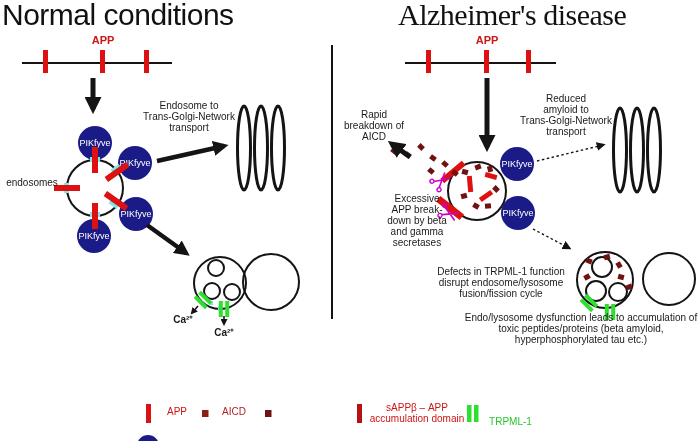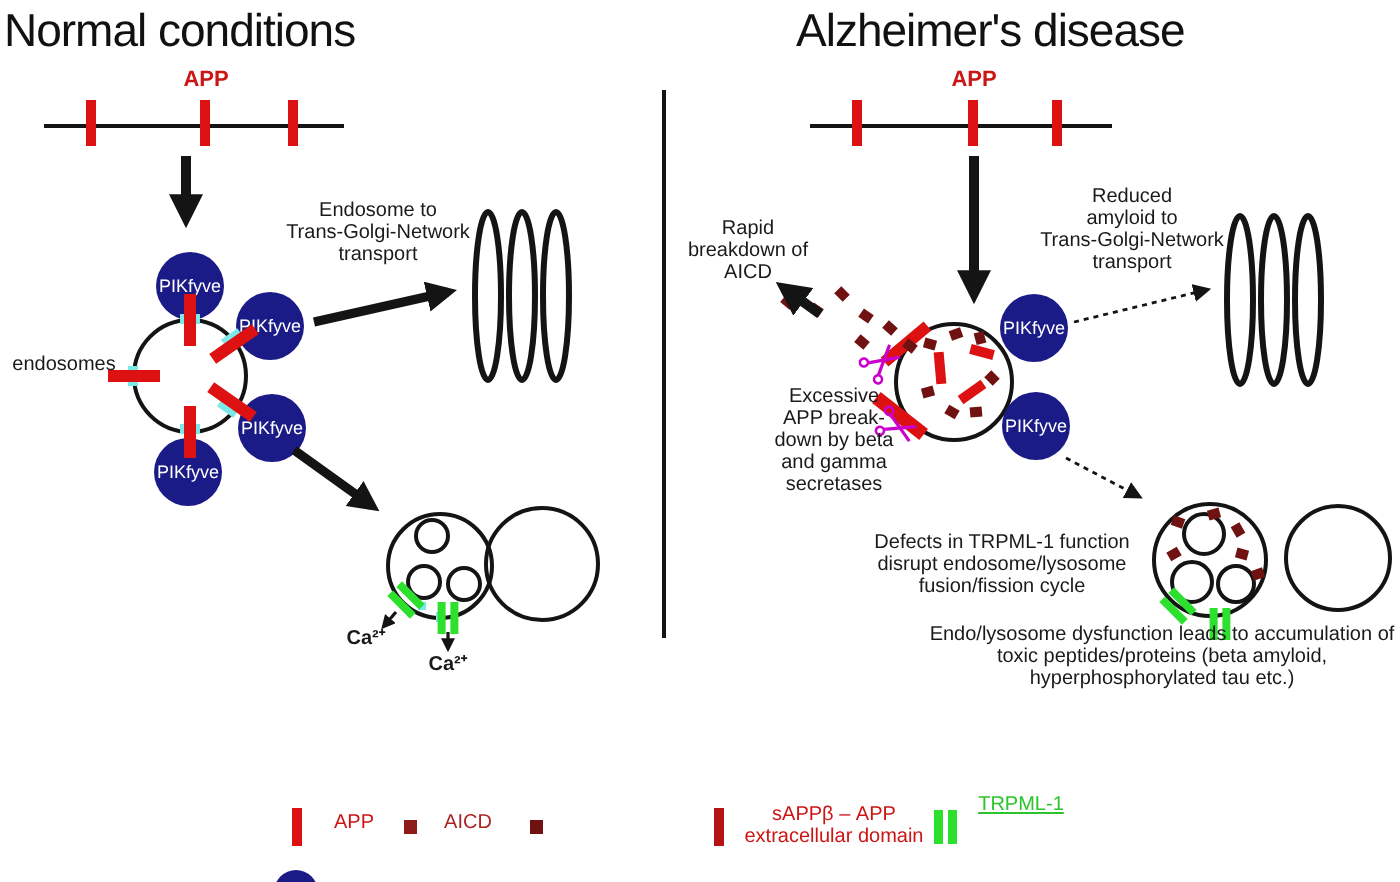--- a/index.html
+++ b/index.html
@@ -1,21 +1,21 @@
 <!DOCTYPE html>
 <html><head>
 <meta charset="utf-8">
 <style>
   html,body{margin:0;padding:0;background:#fff;}
   #stage{position:relative;width:700px;height:441px;background:#ffffff;overflow:hidden;
          font-family:"Liberation Sans",sans-serif;}
   svg{position:absolute;left:0;top:0;z-index:1;}
   .txt{position:absolute;z-index:2;font:10px/11px "Liberation Sans",sans-serif;color:#1a1a1a;
        text-align:center;white-space:pre-line;}
-  .title{font-size:23px;line-height:30px;color:#111;letter-spacing:-0.5px;white-space:nowrap;
+  .title{font-size:30px;line-height:30px;color:#111;letter-spacing:-0.5px;white-space:nowrap;
          text-align:left;}
   .red{color:#cc1515;font-weight:bold;font-size:11px;line-height:12px;}
   .laln{text-align:center;}
   .bold{font-weight:bold;}
   .leg-red{color:#cc1515;}
   .leg-brick{color:#ad2424;}
   .leg-green{color:#2bc42b;}
   .pik{font:9px "Liberation Sans",sans-serif;fill:#ffffff;text-anchor:middle;}
 </style>
 </head>
@@ -262,21 +262,21 @@
     <rect x="202" y="410" width="6.5" height="7" fill="#8f1a1a"></rect>
     <rect x="265" y="410" width="6.5" height="7" fill="#701212"></rect>
     <rect x="357" y="404" width="5" height="19" fill="#b51313"></rect>
     <rect x="467" y="405" width="4.5" height="17" fill="#2ee02e"></rect>
     <rect x="474" y="405" width="4.5" height="17" fill="#2ee02e"></rect>
     <circle cx="148" cy="446" r="11" fill="#1b1b87"></circle>
   </g>
 </svg>
 
 <div class="txt title" style="left:2px;top:0px;">Normal conditions</div>
-<div class="txt title" style="left:398px;top:0px;">Alzheimer's disease</div>
+<div class="txt title" style="left:398px;top:0px;font-family:Liberation Serif, serif;">Alzheimer's disease</div>
 
 <div class="txt red" style="left:85px;top:34px;width:36px;">APP</div>
 <div class="txt laln" style="left:2px;top:177px;width:60px;">endosomes</div>
 <div class="txt" style="left:128px;top:100px;width:122px;">Endosome to
 Trans-Golgi-Network
 transport</div>
 <div class="txt bold" style="left:166px;top:314px;width:34px;">Ca²⁺</div>
 <div class="txt bold" style="left:207px;top:327px;width:34px;">Ca²⁺</div>
 
 <div class="txt red" style="left:469px;top:34px;width:36px;">APP</div>
@@ -296,16 +296,16 @@
 disrupt endosome/lysosome
 fusion/fission cycle</div>
 <div class="txt" style="left:450px;top:312px;width:262px;">Endo/lysosome dysfunction leads to accumulation of
 toxic peptides/proteins (beta amyloid,
 hyperphosphorylated tau etc.)</div>
 
 <div class="txt laln leg-red" style="left:157px;top:406px;width:40px;">APP</div>
 <div class="txt laln leg-brick" style="left:212px;top:406px;width:44px;">AICD</div>
 <div class="txt laln leg-brick" style="left:275px;top:406px;width:70px;margin-top:43px;">Beta amyloid</div>
 <div class="txt laln leg-red" style="left:367px;top:402px;width:100px;">sAPPβ – APP
-extracellular domain</div>
-<div class="txt laln leg-green" style="left:483px;top:397px;width:55px;text-decoration:underline;">TRPML-1</div>
+accumulation domain</div>
+<div class="txt laln leg-green" style="left:483px;top:416px;width:55px;">TRPML-1</div>
 
 </div>
 
 </body></html>

